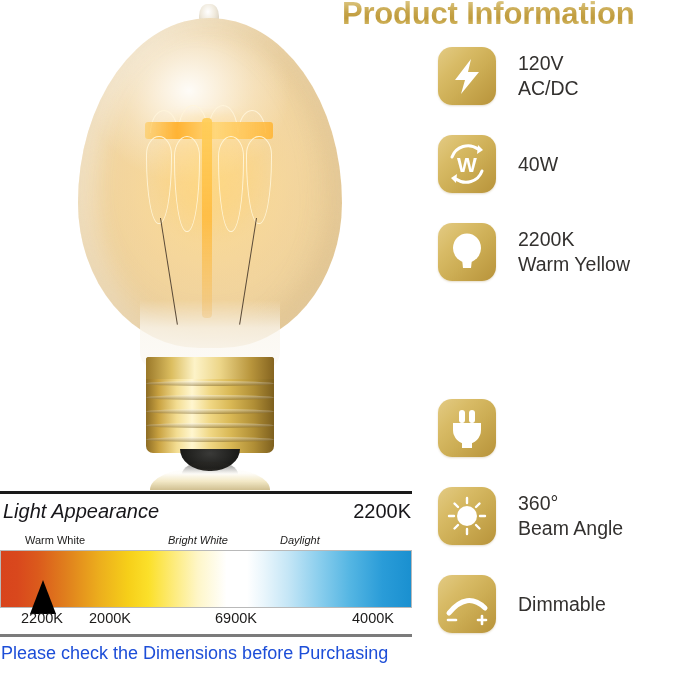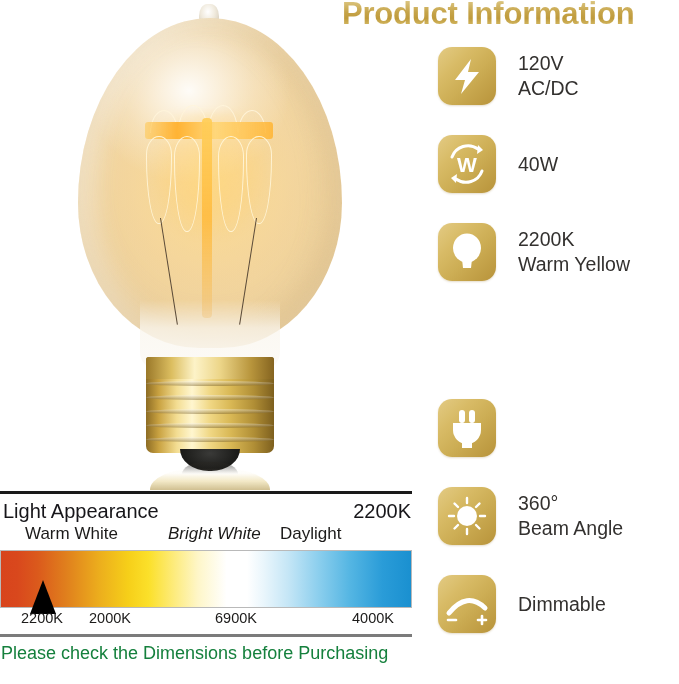--- a/index.html
+++ b/index.html
@@ -193,29 +193,29 @@
   .rule-top {
     position: absolute; left: 0; top: 3px;
     width: 412px; height: 3px; background: #1a1a1a;
   }
   .rule-bottom {
     position: absolute; left: 0; top: 146px;
     width: 412px; height: 2.5px; background: #7b7b7b;
   }
   #appearance-title {
     position: absolute; left: 3px; top: 12px;
-    font-size: 20px; font-weight: 500; color: #17161a;
+    font-size: 20px; font-style: italic; font-weight: 500; color: #17161a;
   }
   #appearance-value {
     position: absolute; right: 9px; top: 12px;
     font-size: 20px; color: #17161a;
   }
   .zone-label {
-    position: absolute; top: 36px;
-    font-size: 17px; color: #1c1b1a;
+    position: absolute; top: 46px;
+    font-size: 11px; color: #1c1b1a;
   }
   #gradient-bar {
     position: absolute; left: 0; top: 62px;
     width: 412px; height: 58px;
     background: linear-gradient(to right,
       #d8441c 0%, #d9481d 4%, #db5a1c 9%, #e0801d 16%,
       #ecae1d 24%, #f6cf19 31%, #fbe02a 36%, #fdeb7a 42%,
       #fef6c8 48%, #ffffff 55%, #ffffff 60%,
       #eaf6fc 64%, #c5e6f6 70%, #8fd0ee 77%, #55b6e3 85%, #2a9cd8 93%, #1a90d0 100%);
     border: 1px solid #b9b9b9;
@@ -227,21 +227,21 @@
     border-left: 13px solid transparent;
     border-right: 13px solid transparent;
     border-bottom: 34px solid #000000;
   }
   .kelvin-label {
     position: absolute; top: 122px;
     font-size: 14.5px; color: #1c1b1a;
   }
   #footer-note {
     position: absolute; left: 1px; top: 155px;
-    font-size: 18px; color: #15803d;
+    font-size: 18px; color: #1d4ed8;
     white-space: nowrap;
   }
 </style>
 </head>
 <body>
 
 <div id="bulb-photo">
   <div class="bulb-tip"></div>
   <div class="bulb-glass"></div>
   <div class="bulb-neck"></div>
@@ -362,21 +362,21 @@
 </div>
 
 <div id="appearance-panel">
   <div class="rule-top"></div>
 
   <div id="appearance-title">Light Appearance</div>
   <div id="appearance-value">2200K</div>
 
   <div class="zone-label" style="left:25px;">Warm White</div>
   <div class="zone-label" style="left:168px;font-style:italic;">Bright White</div>
-  <div class="zone-label" style="left:280px;">Daylight</div>
+  <div class="zone-label" style="left:280px;font-style:italic;">Daylight</div>
 
   <div id="gradient-bar"></div>
   <div id="marker-triangle"></div>
 
   <div class="kelvin-label" style="left:21px;">2200K</div>
   <div class="kelvin-label" style="left:89px;">2000K</div>
   <div class="kelvin-label" style="left:215px;">6900K</div>
   <div class="kelvin-label" style="left:352px;">4000K</div>
 
   <div class="rule-bottom"></div>

